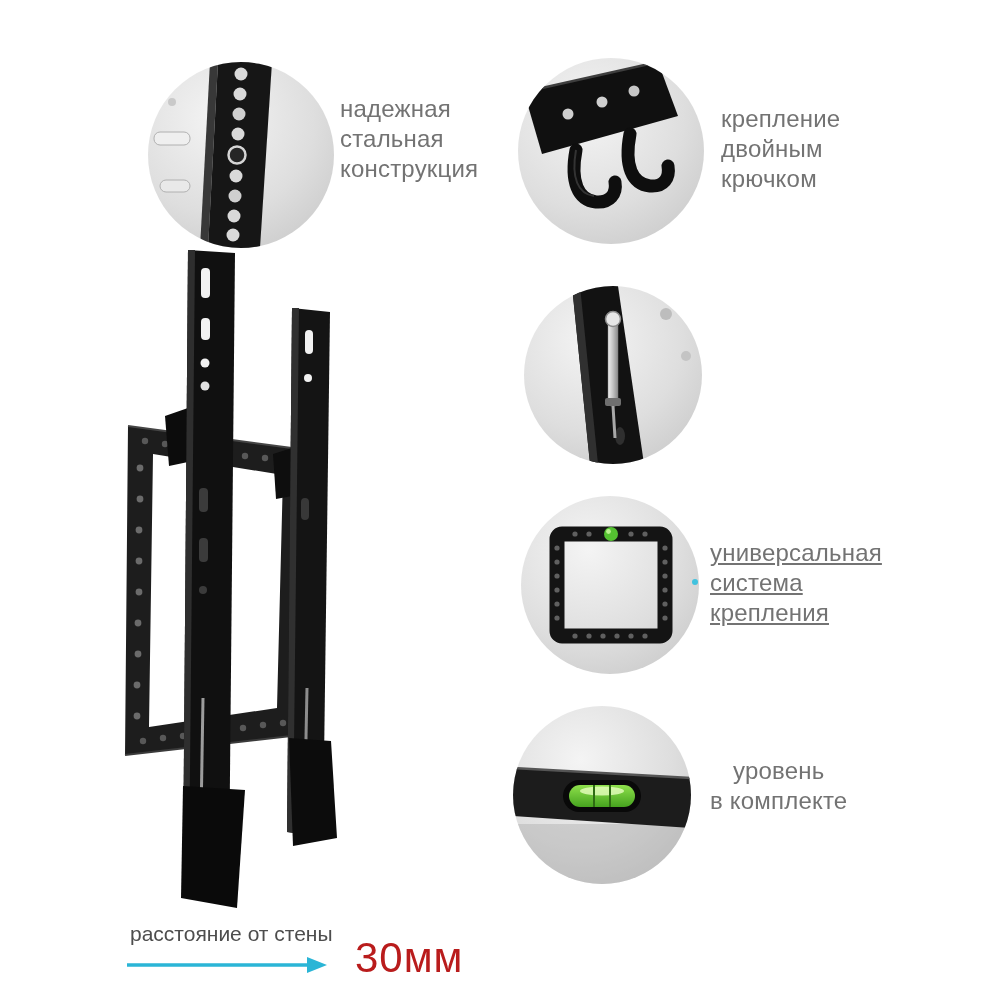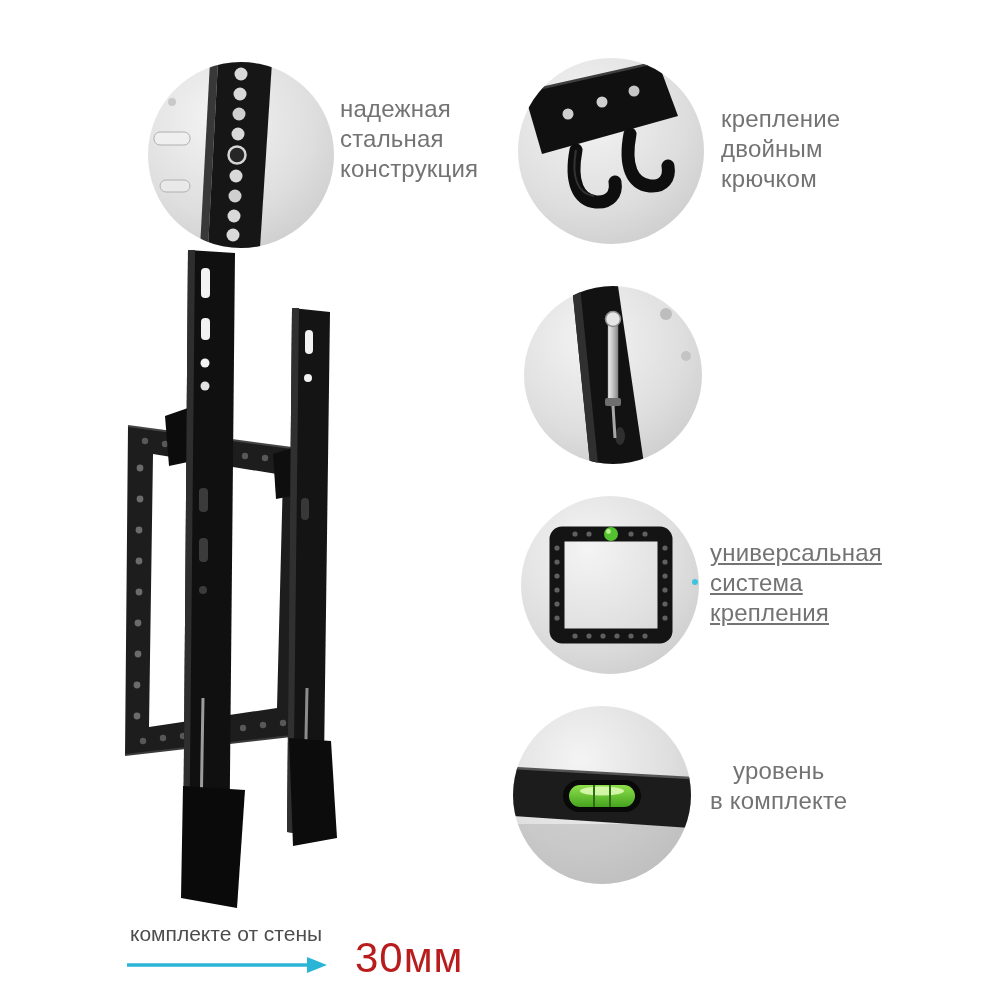--- a/index.html
+++ b/index.html
@@ -217,20 +217,20 @@
       <line x1="108" y1="460" x2="105" y2="640" stroke="#9c9c9c" stroke-width="3"></line>
       <line x1="212" y1="450" x2="209" y2="600" stroke="#8d8d8d" stroke-width="3"></line>
       <circle cx="105" cy="642" r="3" fill="#888888"></circle>
       <circle cx="209" cy="602" r="3" fill="#808080"></circle>
 
       <polygon points="88,548 150,552 142,670 86,660" fill="#0a0a0a"></polygon>
       <polygon points="194,500 236,503 242,600 198,608" fill="#0c0c0c"></polygon>
     </svg>
   </div>
 
-  <div class="footer-caption">комплекте от стены</div>
+  <div class="footer-caption">расстояние от стены</div>
   <svg class="arrow" viewBox="0 0 200 22">
     <line x1="0" y1="11" x2="182" y2="11" stroke="#2ab5d6" stroke-width="3.5"></line>
     <polygon points="180,3 200,11 180,19" fill="#2ab5d6"></polygon>
   </svg>
   <div class="footer-value">30мм</div>
 
 </div>
 
 </body></html>

